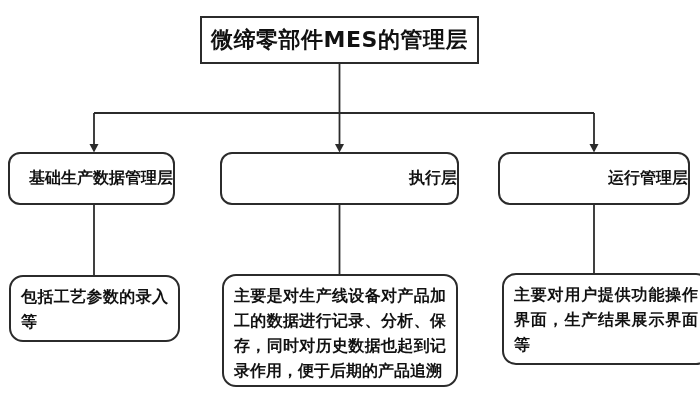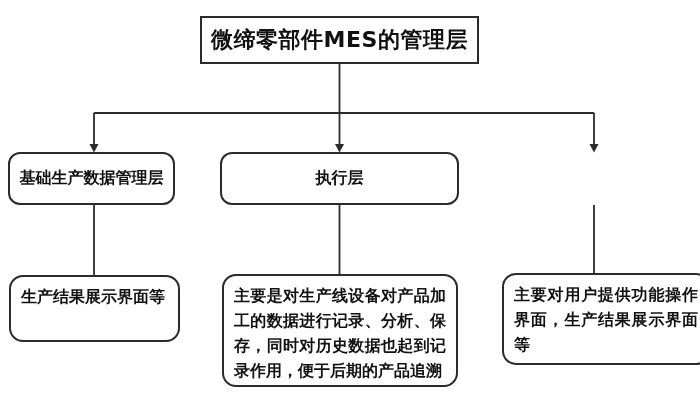--- a/index.html
+++ b/index.html
@@ -41,21 +41,21 @@
     align-items: center;
     justify-content: center;
     font-size: 22px;
     letter-spacing: 0.5px;
   }
   .node-branch {
     top: 152px; height: 53px;
     border-radius: 12px;
     display: flex;
     align-items: center;
-    justify-content: center;
+    justify-content: flex-end;
     font-size: 16px;
   }
   .branch-0 { left: 8px;   width: 167px; }
   .branch-1 { left: 220px; width: 239px; }
   .branch-2 { left: 498px; width: 192px; }
   .node-desc {
     border-radius: 14px;
     font-size: 16px;
     line-height: 25px;
     padding: 7px 10px;
@@ -94,20 +94,23 @@
   </div>
 
   <div class="node node-branch branch-0">
     <span>基础生产数据管理层</span>
   </div>
 
   <div class="node node-branch branch-1">
     <span>执行层</span>
   </div>
 
+  <div class="node node-branch branch-2">
+    <span>运行管理层</span>
+  </div>
 
-  <div class="node node-desc desc-0">生产结果展示界面等</div>
+  <div class="node node-desc desc-0">包括工艺参数的录入等</div>
 
   <div class="node node-desc desc-1">主要是对生产线设备对产品加工的数据进行记录、分析、保存，同时对历史数据也起到记录作用，便于后期的产品追溯</div>
 
   <div class="node node-desc desc-2">主要对用户提供功能操作界面，生产结果展示界面等</div>
 
 </div>
 
 </body></html>

